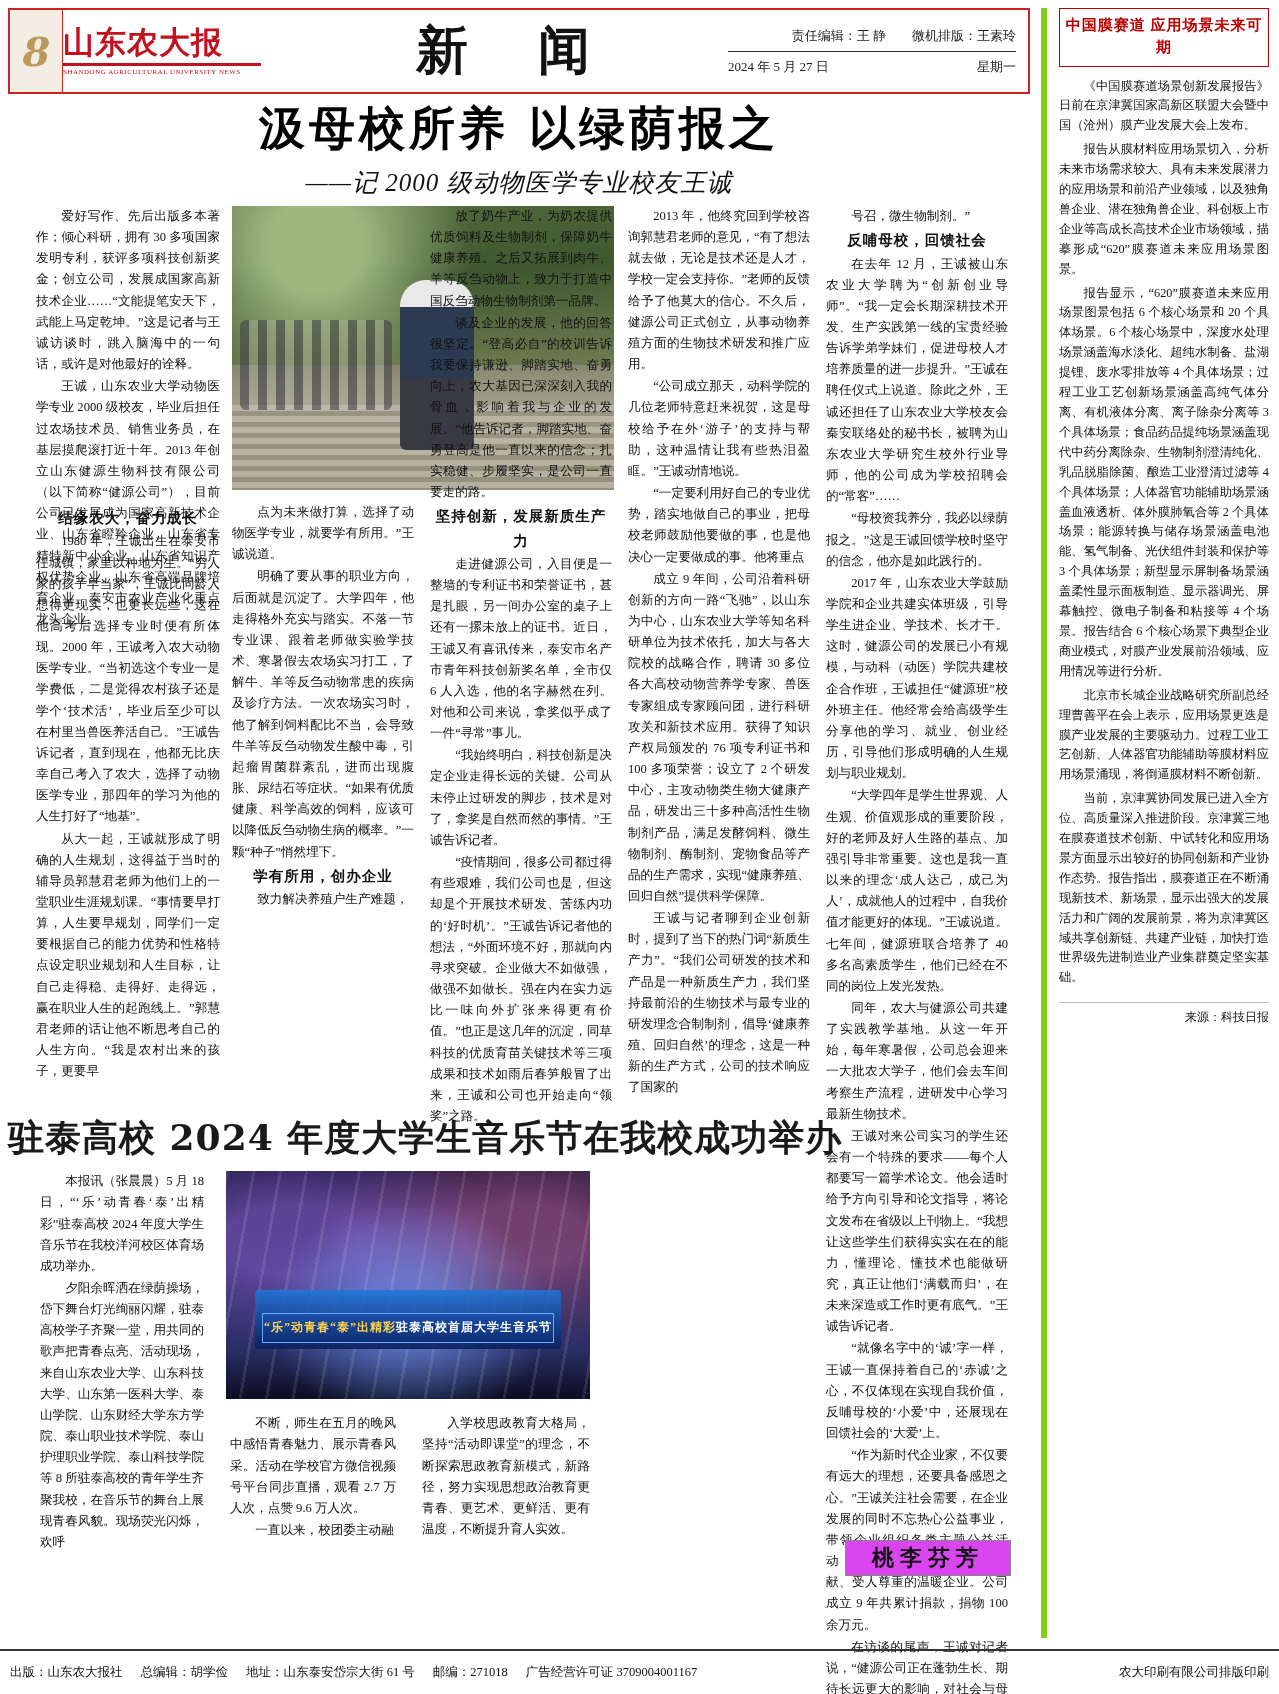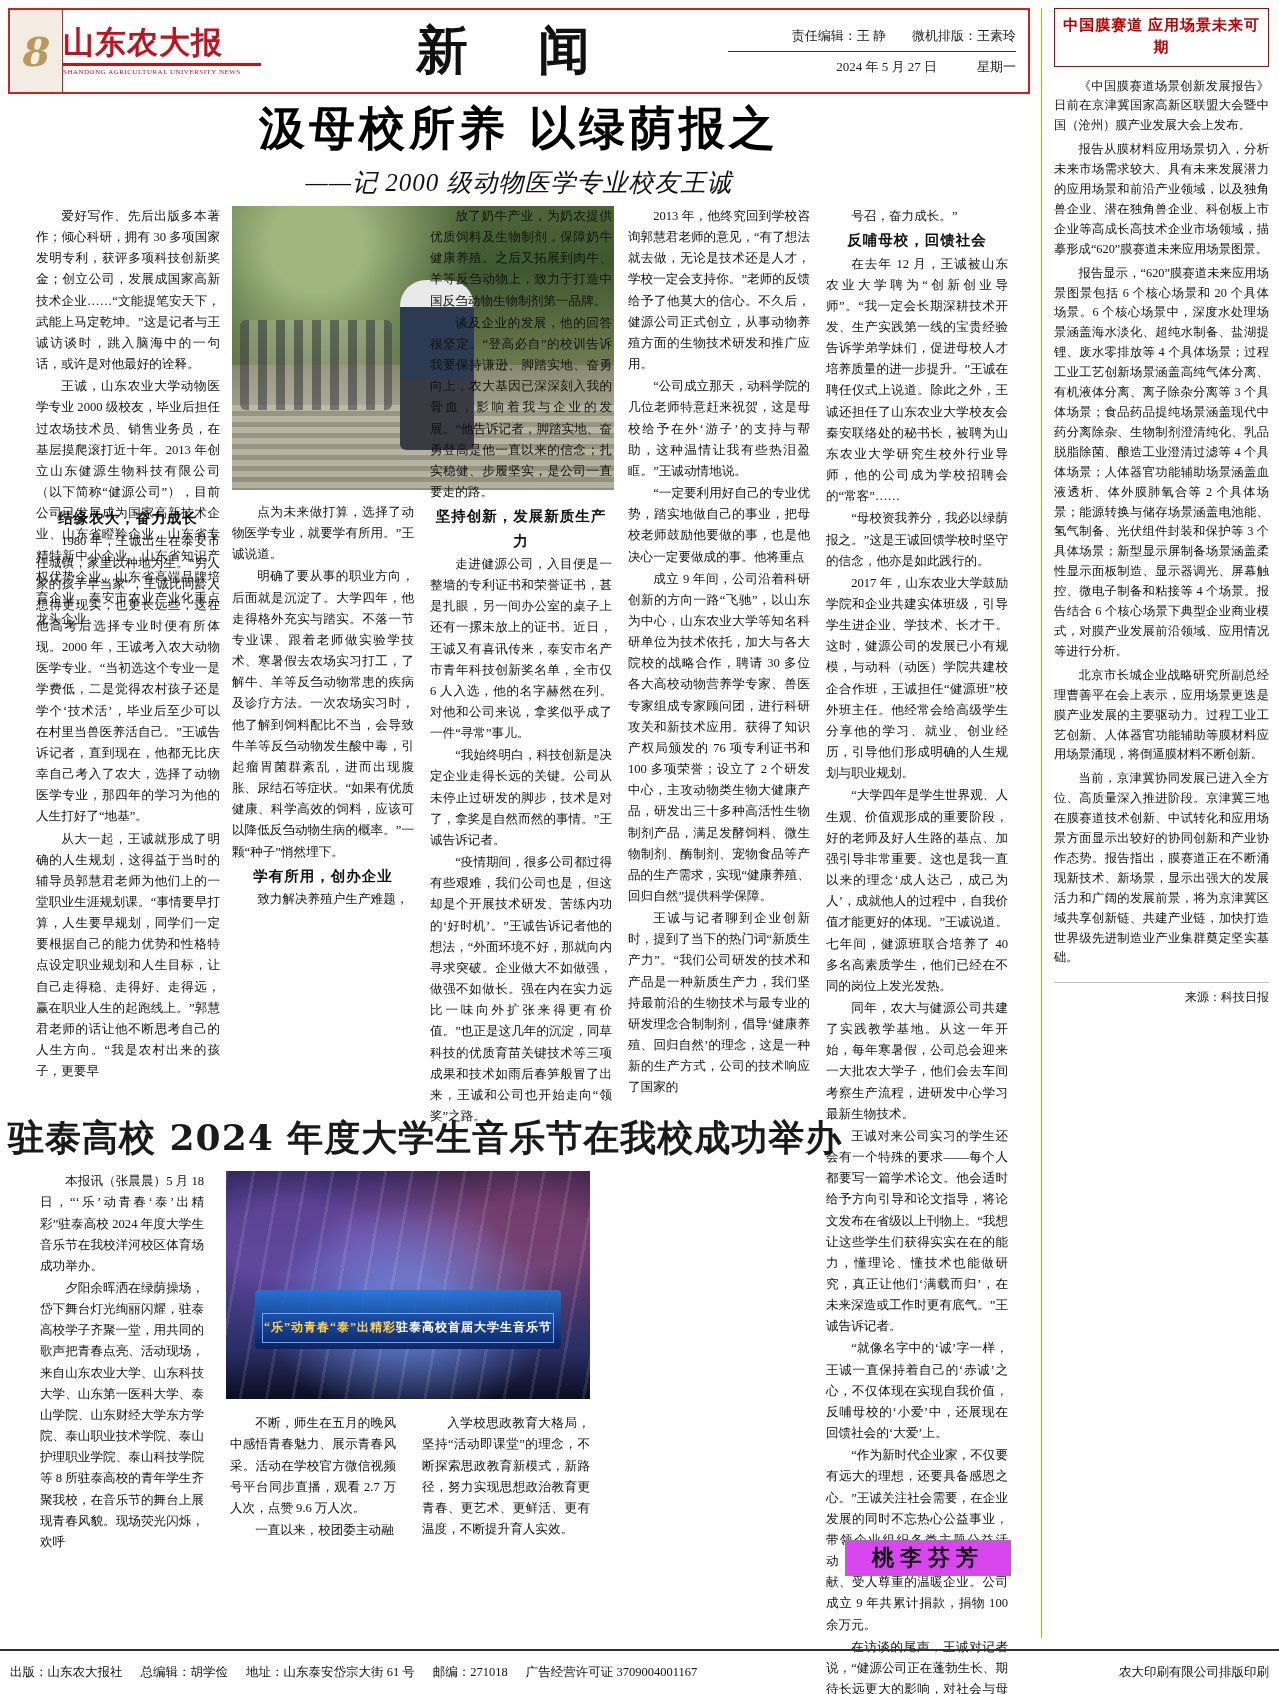--- a/index.html
+++ b/index.html
@@ -78,30 +78,30 @@
     padding-right: 12px;
     font-size: 13px;
     color: #222;
   }
   .masthead-right .row1 {
     display: flex; justify-content: flex-end; gap: 26px;
     border-bottom: 1px solid #333;
     padding-bottom: 6px; margin-bottom: 6px;
   }
   .masthead-right .row2 {
-    display: flex; justify-content: flex-end; gap: 40px;
+    display: flex; justify-content: space-between; gap: 40px;
   }
 
   
   .rail {
     position: absolute;
     right: 10px; top: 8px;
     width: 228px;
     height: 1630px;
-    border-left: 1px solid #84cc16;
+    border-left: 6px solid #84cc16;
     padding-left: 12px;
   }
   .rail-head {
     border: 1px solid #b00;
     padding: 6px 4px 7px;
     text-align: center;
     font-size: 15px;
     font-weight: bold;
     color: #b00;
     line-height: 1.45;
@@ -380,21 +380,21 @@
 
     <div class="col" id="col4">
       <p>2013 年，他终究回到学校咨询郭慧君老师的意见，“有了想法就去做，无论是技术还是人才，学校一定会支持你。”老师的反馈给予了他莫大的信心。不久后，健源公司正式创立，从事动物养殖方面的生物技术研发和推广应用。</p>
       <p>“公司成立那天，动科学院的几位老师特意赶来祝贺，这是母校给予在外‘游子’的支持与帮助，这种温情让我有些热泪盈眶。”王诚动情地说。</p>
       <p>“一定要利用好自己的专业优势，踏实地做自己的事业，把母校老师鼓励他要做的事，也是他决心一定要做成的事。他将重点</p>
       <p>成立 9 年间，公司沿着科研创新的方向一路“飞驰”，以山东为中心，山东农业大学等知名科研单位为技术依托，加大与各大院校的战略合作，聘请 30 多位各大高校动物营养学专家、兽医专家组成专家顾问团，进行科研攻关和新技术应用。获得了知识产权局颁发的 76 项专利证书和 100 多项荣誉；设立了 2 个研发中心，主攻动物类生物大健康产品，研发出三十多种高活性生物制剂产品，满足发酵饲料、微生物制剂、酶制剂、宠物食品等产品的生产需求，实现“健康养殖、回归自然”提供科学保障。</p>
       <p>王诚与记者聊到企业创新时，提到了当下的热门词“新质生产力”。“我们公司研发的技术和产品是一种新质生产力，我们坚持最前沿的生物技术与最专业的研发理念合制制剂，倡导‘健康养殖、回归自然’的理念，这是一种新的生产方式，公司的技术响应了国家的</p>
     </div>
 
     <div class="col" id="col5">
-      <p>号召，奋力成长。”</p>
+      <p>号召，微生物制剂。”</p>
       <p class="sec-head">反哺母校，回馈社会</p>
       <p>在去年 12 月，王诚被山东农业大学聘为“创新创业导师”。“我一定会长期深耕技术开发、生产实践第一线的宝贵经验告诉学弟学妹们，促进母校人才培养质量的进一步提升。”王诚在聘任仪式上说道。除此之外，王诚还担任了山东农业大学校友会秦安联络处的秘书长，被聘为山东农业大学研究生校外行业导师，他的公司成为学校招聘会的“常客”……</p>
       <p>“母校资我养分，我必以绿荫报之。”这是王诚回馈学校时坚守的信念，他亦是如此践行的。</p>
       <p>2017 年，山东农业大学鼓励学院和企业共建实体班级，引导学生进企业、学技术、长才干。这时，健源公司的发展已小有规模，与动科（动医）学院共建校企合作班，王诚担任“健源班”校外班主任。他经常会给高级学生分享他的学习、就业、创业经历，引导他们形成明确的人生规划与职业规划。</p>
       <p>“大学四年是学生世界观、人生观、价值观形成的重要阶段，好的老师及好人生路的基点、加强引导非常重要。这也是我一直以来的理念‘成人达己，成己为人’，成就他人的过程中，自我价值才能更好的体现。”王诚说道。七年间，健源班联合培养了 40 多名高素质学生，他们已经在不同的岗位上发光发热。</p>
       <p>同年，农大与健源公司共建了实践教学基地。从这一年开始，每年寒暑假，公司总会迎来一大批农大学子，他们会去车间考察生产流程，进研发中心学习最新生物技术。</p>
       <p>王诚对来公司实习的学生还会有一个特殊的要求——每个人都要写一篇学术论文。他会适时给予方向引导和论文指导，将论文发布在省级以上刊物上。“我想让这些学生们获得实实在在的能力，懂理论、懂技术也能做研究，真正让他们‘满载而归’，在未来深造或工作时更有底气。”王诚告诉记者。</p>
       <p>“就像名字中的‘诚’字一样，王诚一直保持着自己的‘赤诚’之心，不仅体现在实现自我价值，反哺母校的‘小爱’中，还展现在回馈社会的‘大爱’上。</p>
       <p>“作为新时代企业家，不仅要有远大的理想，还要具备感恩之心。”王诚关注社会需要，在企业发展的同时不忘热心公益事业，带领企业组织各类主题公益活动，致力于打造一个社会有贡献、受人尊重的温暖企业。公司成立 9 年共累计捐款，捐物 100 余万元。</p>
       <p>在访谈的尾声，王诚对记者说，“健源公司正在蓬勃生长、期待长远更大的影响，对社会与母校贡献更多力量，而我也会始终保持这份赤诚与炽热。”</p>

